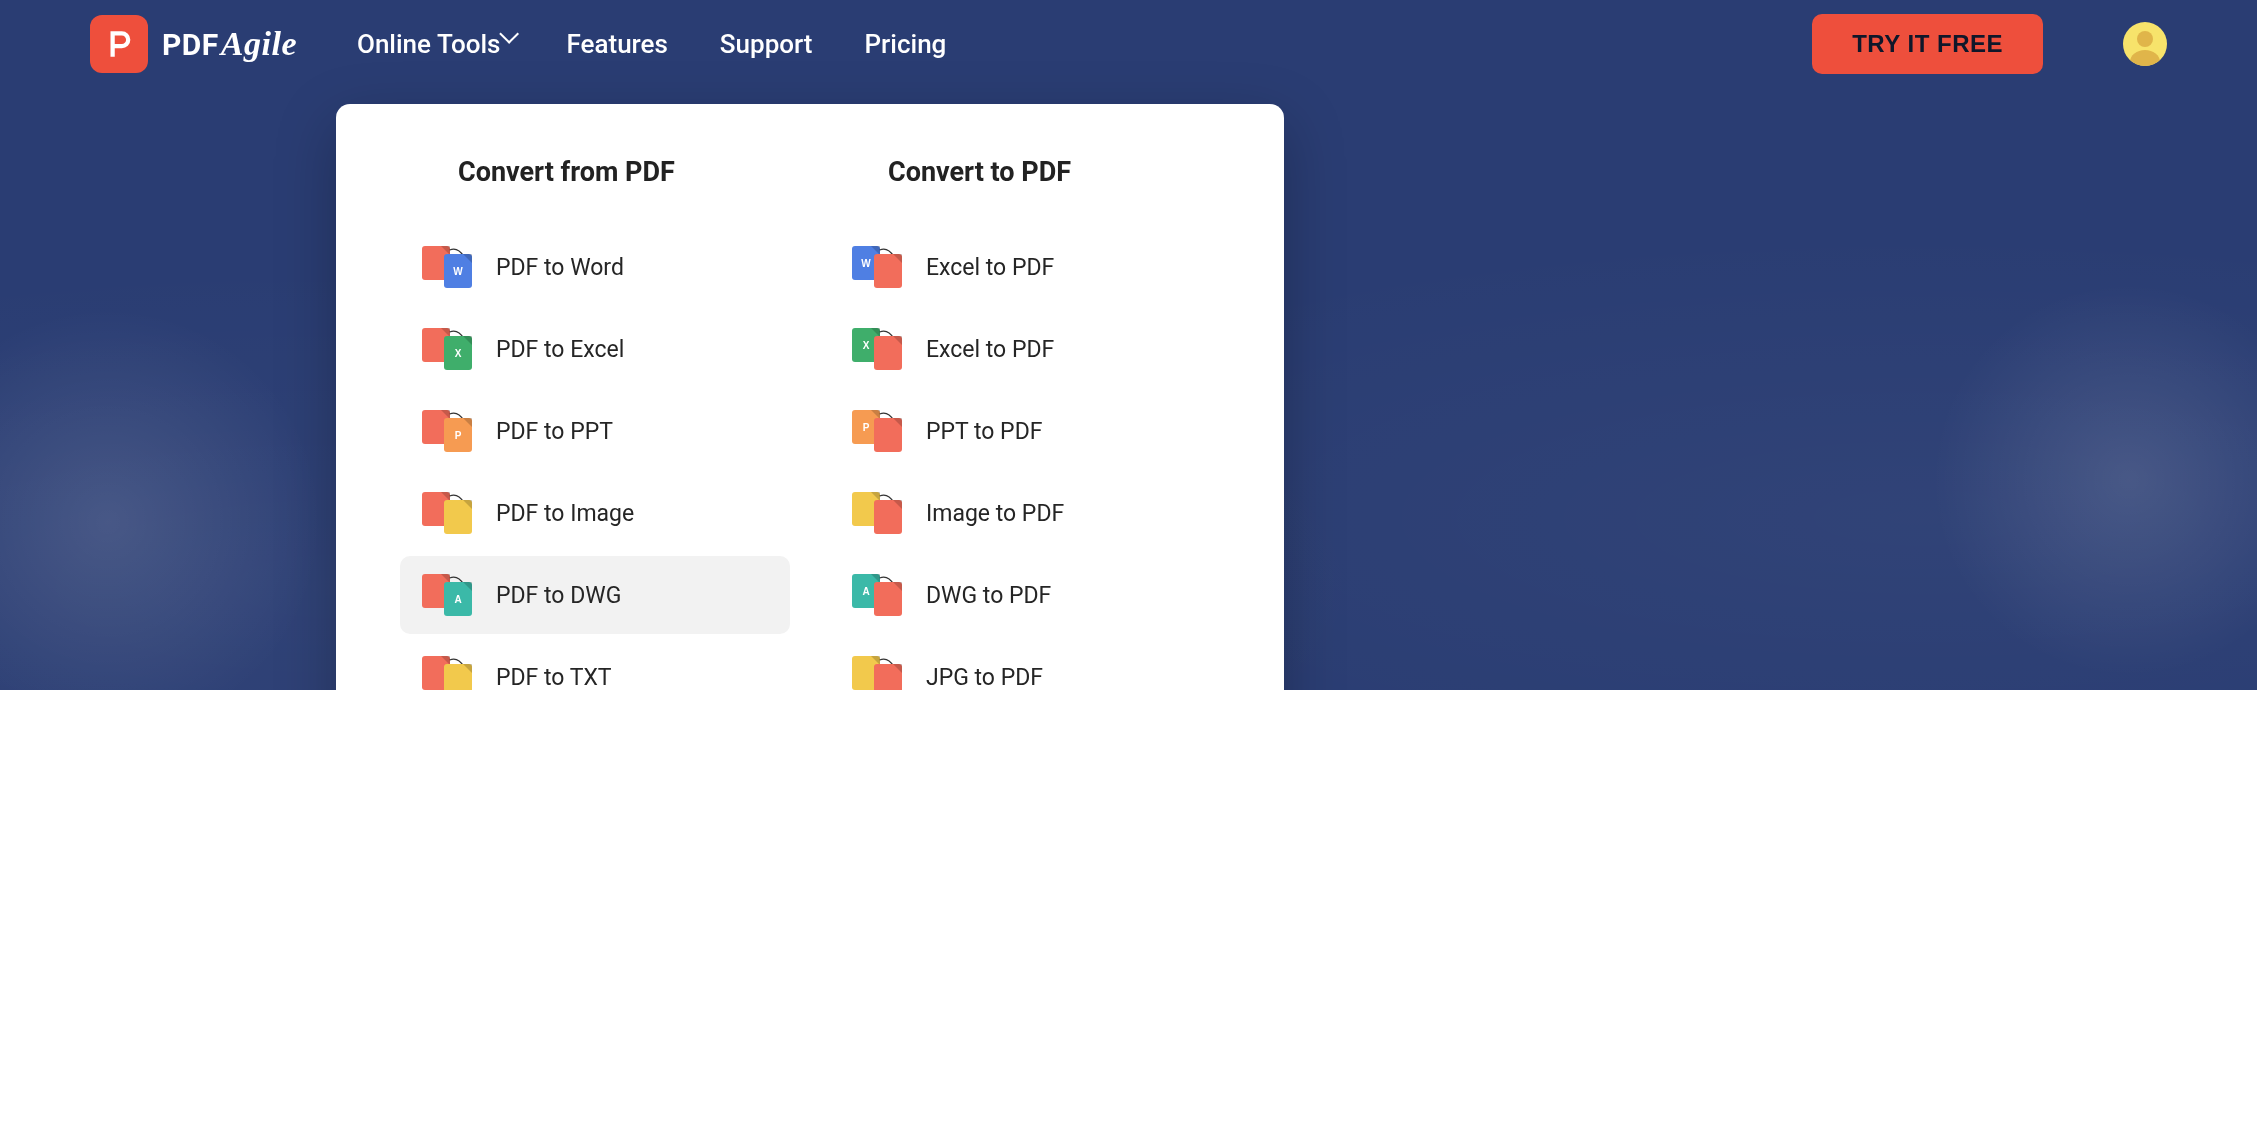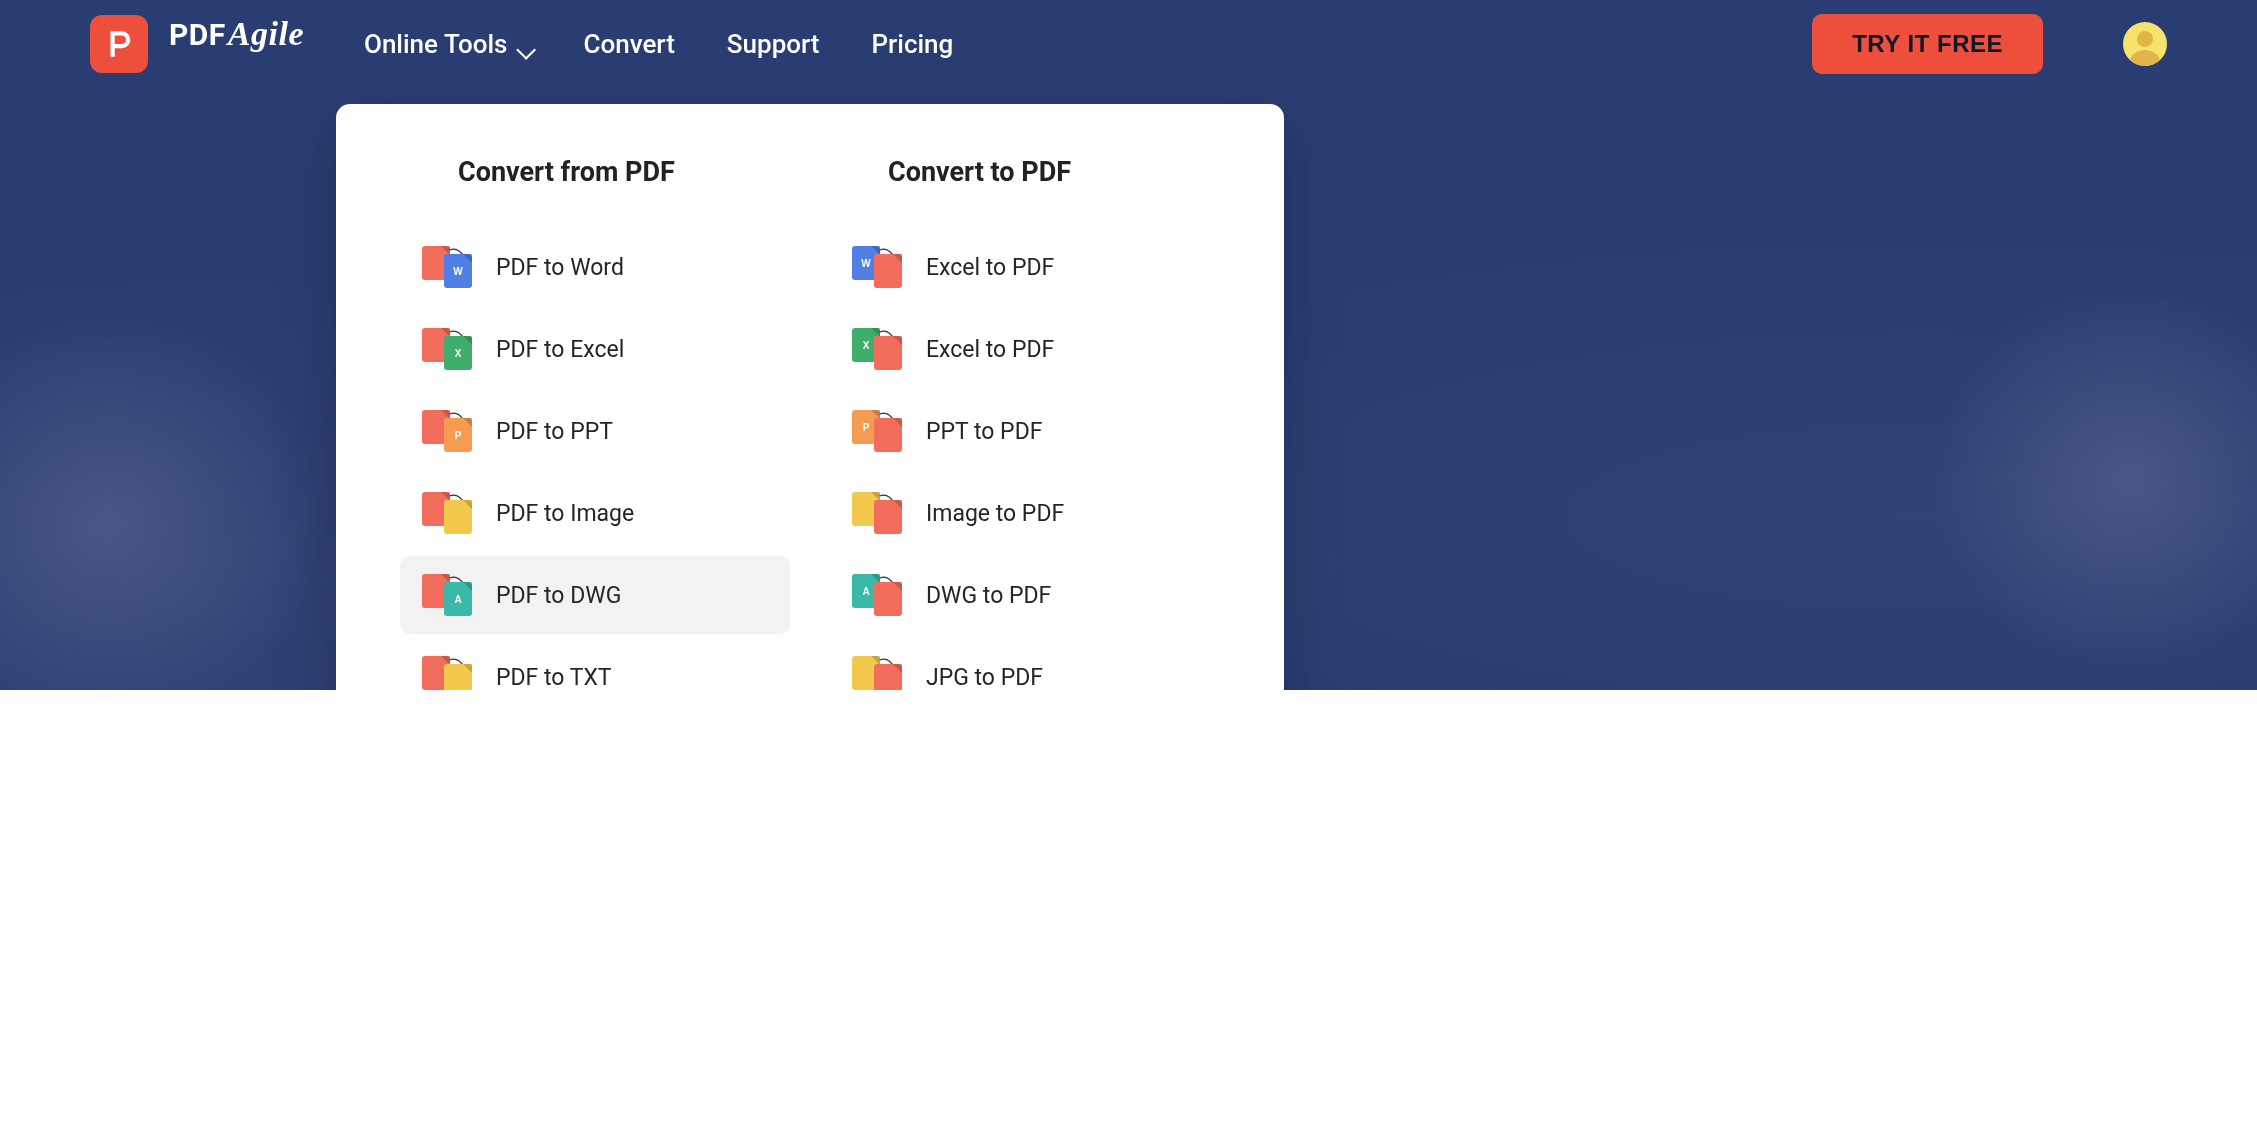--- a/index.html
+++ b/index.html
@@ -31,21 +31,21 @@
 
   
   .nav {
     position: relative;
     z-index: 10;
     display: flex;
     align-items: center;
     padding: 14px 90px 0 90px;
     gap: 52px;
   }
-  .logo-wrap { display: flex; align-items: flex-start; gap: 21px; }
+  .logo-wrap { display: flex; align-items: center; gap: 14px; }
   .logo-mark {
     width: 58px; height: 58px;
     background: #ee4f3c;
     border-radius: 12px;
     display: flex; align-items: center; justify-content: center;
   }
   .logo-mark svg { width: 34px; height: 34px; }
   .logo-text {
     color: #fff;
     font-size: 30px;
@@ -64,22 +64,21 @@
     align-items: center;
     gap: 52px;
     margin-left: 8px;
   }
   .nav-link {
     color: #fff;
     font-size: 26px;
     font-weight: 500;
     cursor: pointer;
     display: flex;
-    align-items: flex-end;
-    gap: 10px;
+    align-items: flex-start;
   }
   .chev {
     display: inline-block;
     width: 14px; height: 14px;
     border-right: 2.5px solid #fff;
     border-bottom: 2.5px solid #fff;
     transform: rotate(45deg) translateY(-3px);
   }
   .nav-spacer { flex: 1; }
   .cta {
@@ -202,21 +201,21 @@
         <span>PDF</span>
           <em>Agile</em>
       </div>
     </div>
 
     <div class="nav-links">
       <div class="nav-link">
         <span>Online Tools</span>
         <span class="chev"></span>
       </div>
-      <div class="nav-link">Convert</div>
+      <div class="nav-link">Features</div>
       <div class="nav-link">Support</div>
       <div class="nav-link">Pricing</div>
     </div>
 
     <div class="nav-spacer"></div>
 
     <button class="cta">TRY IT FREE</button>
     <div class="avatar"></div>
   </nav>
 

